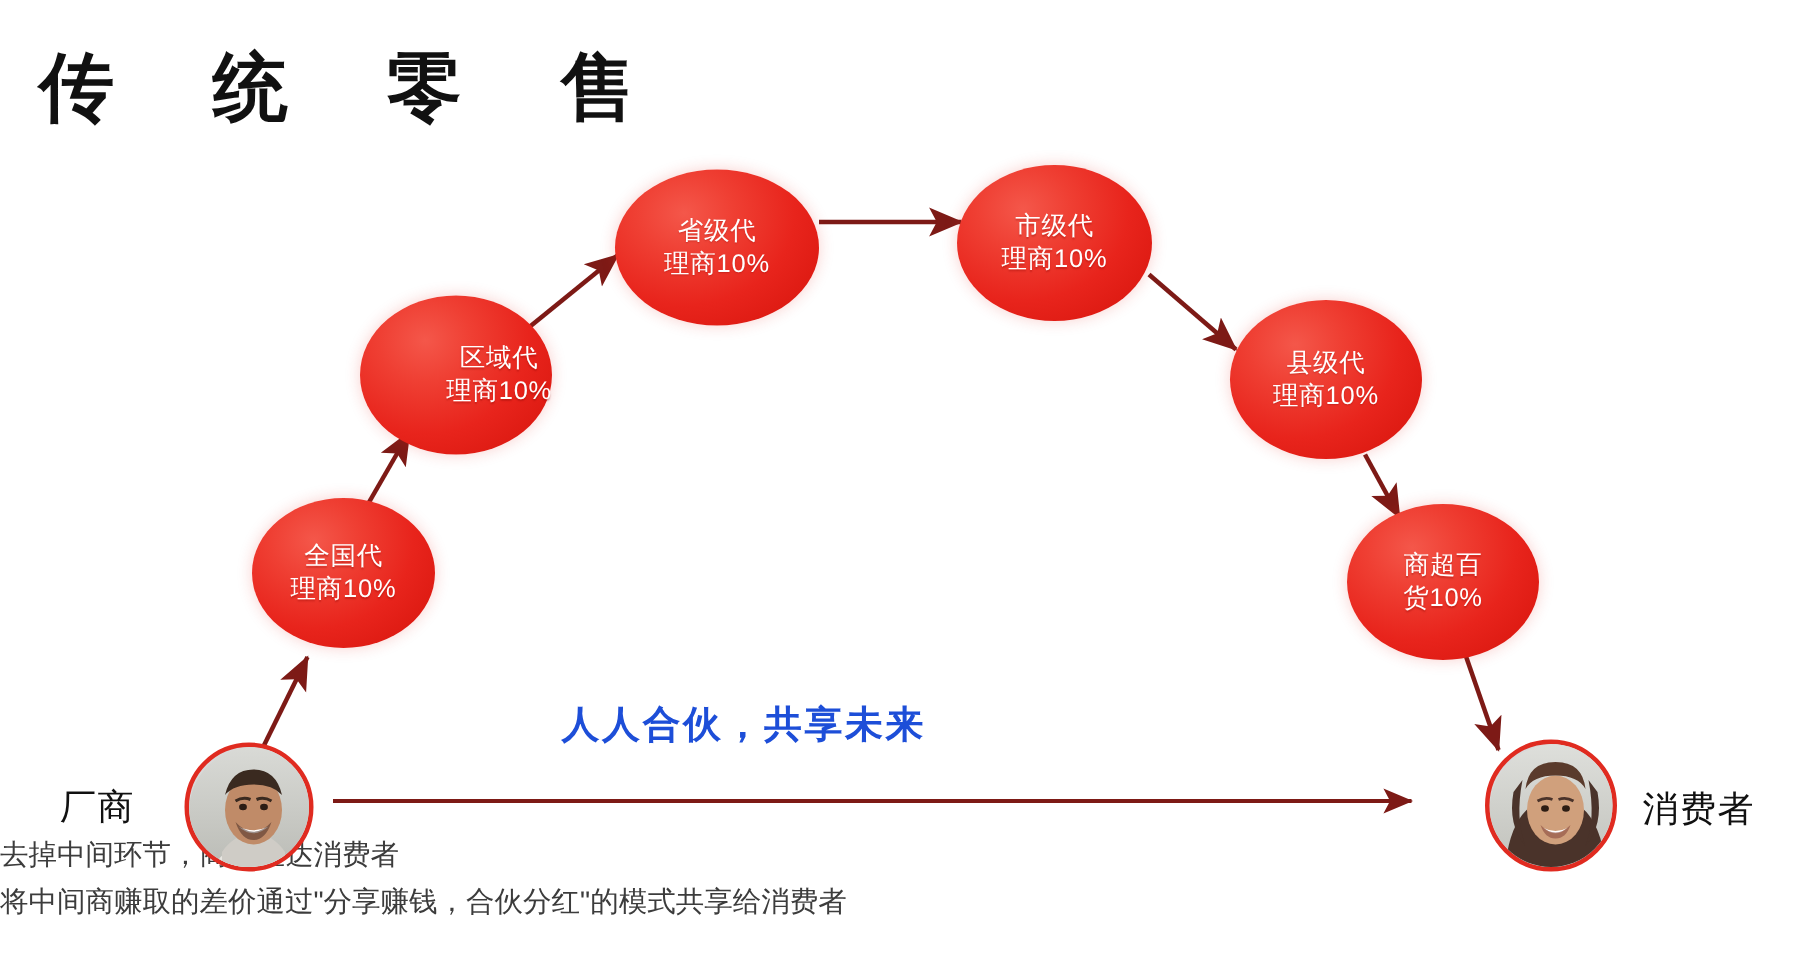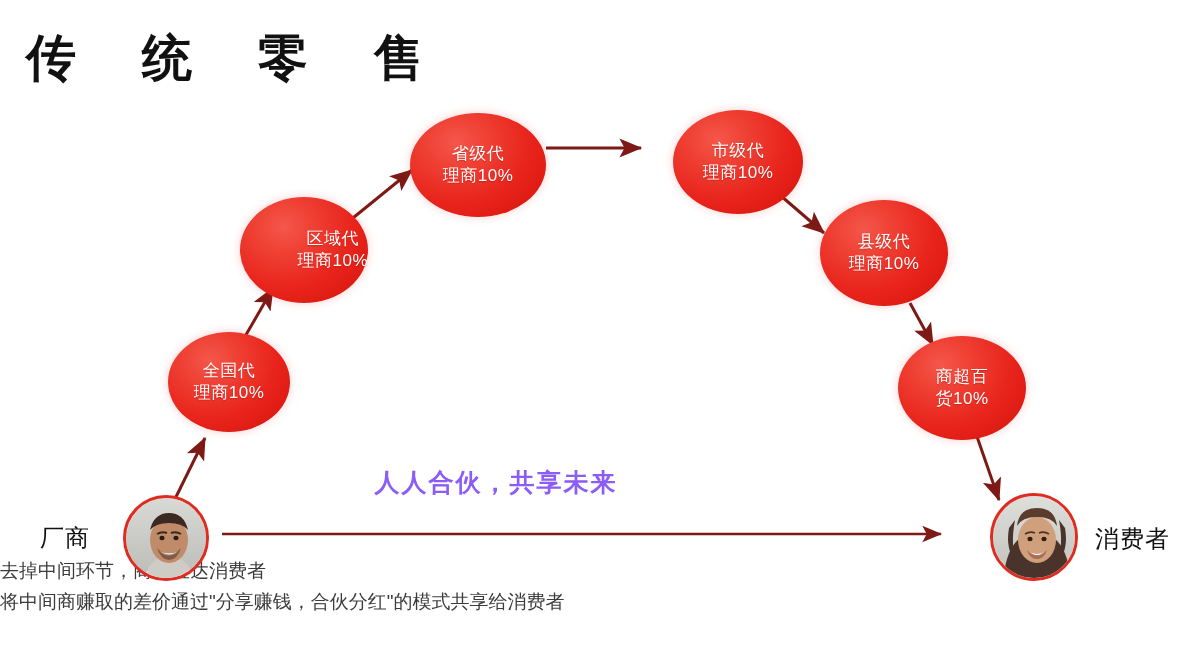--- a/index.html
+++ b/index.html
@@ -86,21 +86,21 @@
     line-height: 1.55;
     white-space: pre-line;
     z-index: 5;
   }
   #slogan {
     position: absolute;
     left: 0;
     top: 466px;
     width: 992px;
     text-align: center;
-    color: #8b5cf6;
+    color: #1d4ed8;
     font-size: 25px;
     font-weight: bold;
     letter-spacing: 2px;
     z-index: 5;
     white-space: nowrap;
   }
   #bottom-note {
     position: absolute;
     left: 0;
     top: 556px;
@@ -162,21 +162,21 @@
   <div class="node" style="left:240px; top:197px; width:128px; height:106px;justify-content:flex-end;">
     <span class="node-label">区域代
 理商10%</span>
   </div>
 
   <div class="node" style="left:410px; top:113px; width:136px; height:104px;">
     <span class="node-label">省级代
 理商10%</span>
   </div>
 
-  <div class="node" style="left:673px; top:110px; width:130px; height:104px;">
+  <div class="node" style="left:638px; top:110px; width:130px; height:104px;">
     <span class="node-label">市级代
 理商10%</span>
   </div>
 
   <div class="node" style="left:820px; top:200px; width:128px; height:106px;">
     <span class="node-label">县级代
 理商10%</span>
   </div>
 
   <div class="node" style="left:898px; top:336px; width:128px; height:104px;">

